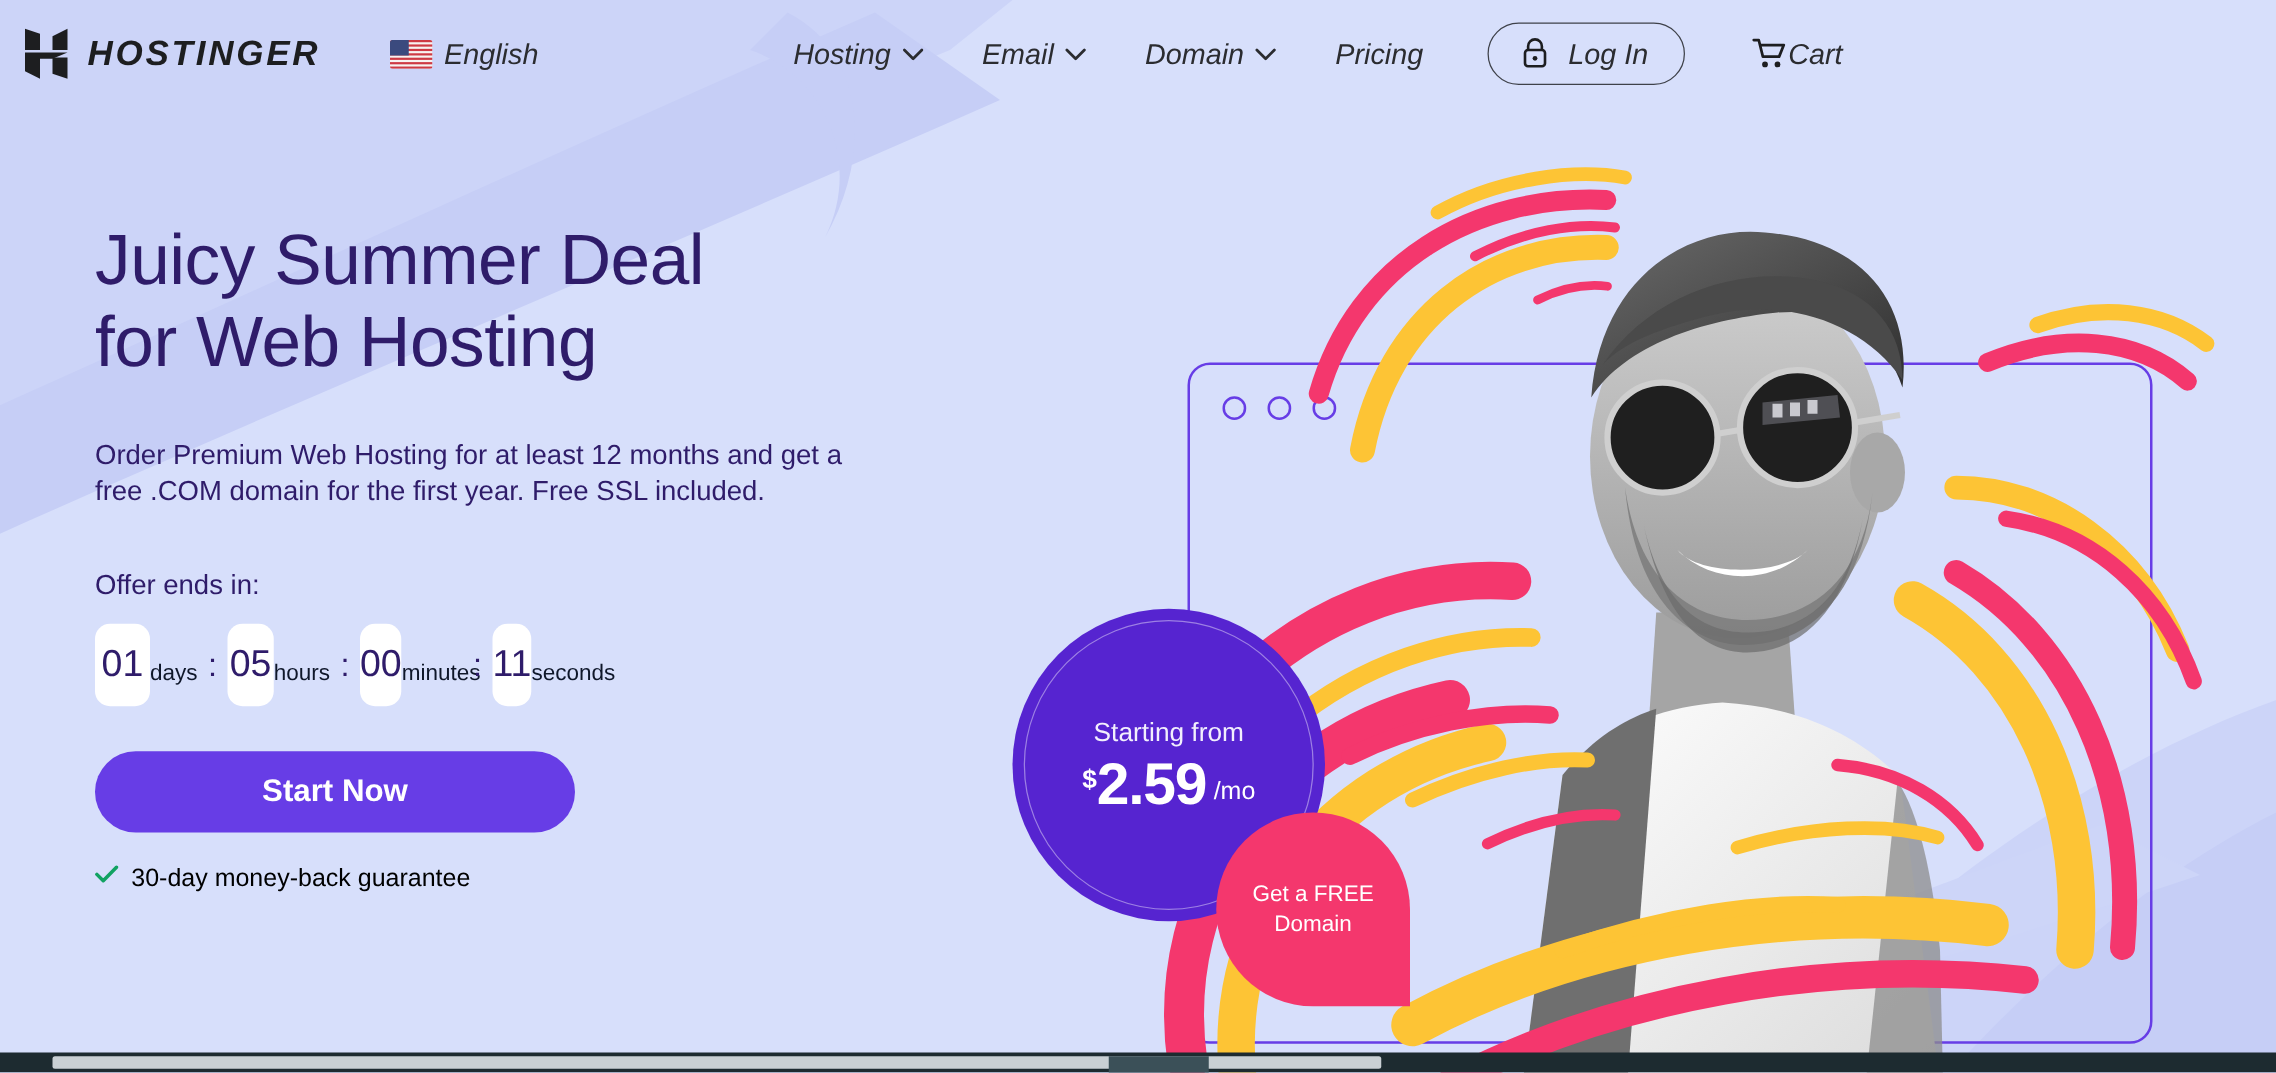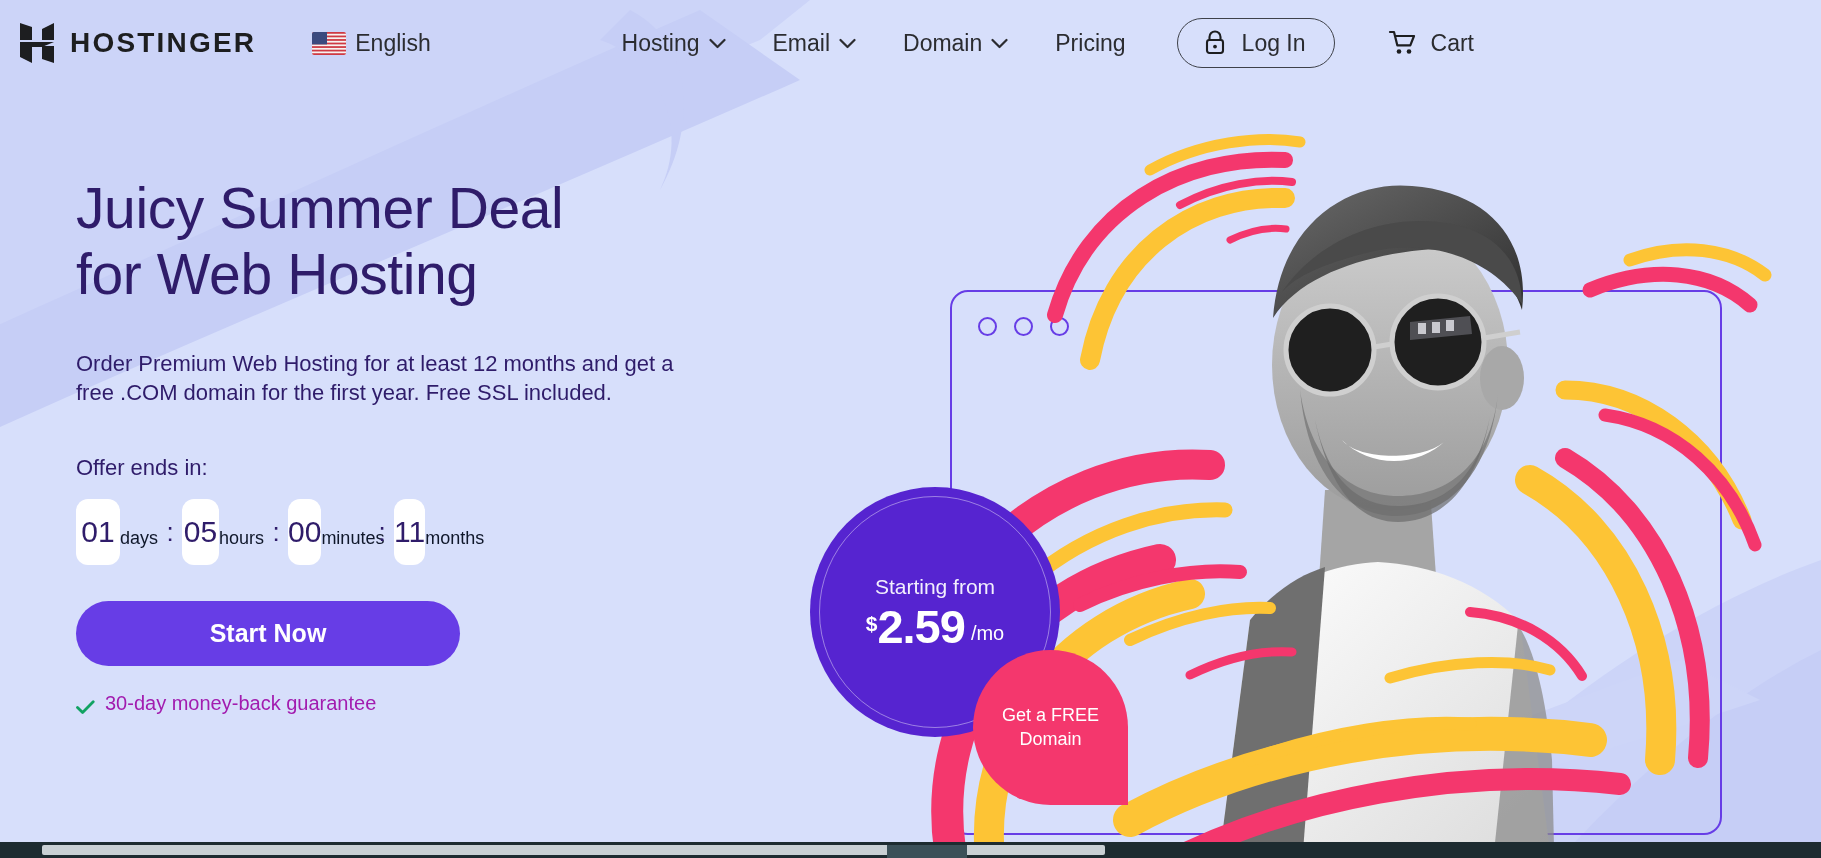--- a/index.html
+++ b/index.html
@@ -10,21 +10,21 @@
     position:relative;
   }
 
   
   .bg-layer { position:absolute; inset:0; overflow:hidden; z-index:0; }
   .bg-layer svg { position:absolute; inset:0; width:1821px; height:858px; }
 
   
   .header {
     position:absolute; top:0; left:0; width:1492px; height:86px;
-    display:flex; z-index:30;
+    display:flex; z-index:30;font-style:italic;
   }
   .brand { display:flex; align-items:center; gap:14px; margin-left:18px; }
   .logo-mark { width:38px; height:44px; flex:0 0 auto; }
   .brand-name {
     font-size:28px; font-weight:700; letter-spacing:2.2px; color:#1D1E20;
   }
   .lang {
     display:flex; align-items:center; gap:9px; margin-left:56px; cursor:pointer;
   }
   .flag { width:34px; height:23px; border-radius:2px; display:block; }
@@ -38,21 +38,21 @@
     font-size:23px; color:#2B2C30; cursor:pointer; white-space:nowrap;
   }
   .chev { width:17px; height:11px; display:block; }
   .login-btn {
     display:flex; align-items:center; gap:14px;
     border:1.6px solid #3E4149; border-radius:999px;
     padding:10px 28px 10px 24px; cursor:pointer; margin-left:4px;
   }
   .login-btn .lbl { font-size:23px; color:#2B2C30; }
   .cart {
-    display:flex; align-items:center; gap:13px; cursor:pointer; margin-left:6px;
+    display:flex; align-items:center; cursor:pointer; margin-left:6px;
   }
   .cart .lbl { font-size:23px; color:#2B2C30; }
 
   
   .hero-left { position:absolute; left:76px; top:175px; width:660px; z-index:20; }
   .headline {
     font-size:57px; line-height:1.16; font-weight:400; color:#2F1C6A;
     letter-spacing:-0.4px;
   }
   .subcopy {
@@ -77,22 +77,22 @@
 
   
   .cta {
     margin-top:36px; width:384px; height:65px; border:none;
     background:#673DE6; color:#fff; border-radius:999px;
     font-family:"Liberation Sans", sans-serif;
     font-size:25px; font-weight:700; cursor:pointer;
     display:flex; align-items:center; justify-content:center;
   }
   .guarantee {
-    margin-top:26px; display:flex; align-items:flex-end; gap:10px;
-    font-size:20px; color:#a21caf;
+    margin-top:26px; display:flex; align-items:flex-start; gap:10px;
+    font-size:20px; color:#000000;
   }
   .check { width:19px; height:15px; display:block; }
 
   
   .hero-right {
     position:absolute; left:950px; top:290px; width:780px; height:580px; z-index:10;
   }
   .browser-frame {
     position:absolute; left:0; top:0; width:772px; height:545px;
     border:2.2px solid #673DE6; border-radius:18px;
@@ -268,21 +268,21 @@
     <div class="cd-sep">:</div>
 
     <div class="cd-unit">
       <div class="cd-box">00</div>
       <div class="cd-name">minutes</div>
     </div>
     <div class="cd-sep">:</div>
 
     <div class="cd-unit">
       <div class="cd-box">11</div>
-      <div class="cd-name">months</div>
+      <div class="cd-name">seconds</div>
     </div>
 
   </div>
 
   <button class="cta">Start Now</button>
 
   <div class="guarantee">
     <svg class="check" viewBox="0 0 19 15">
       <path d="M1.5 7.5 L6.6 12.6 L17.2 1.8" fill="none" stroke="#11A262" stroke-width="2.8" stroke-linecap="round" stroke-linejoin="round"></path>
     </svg>

